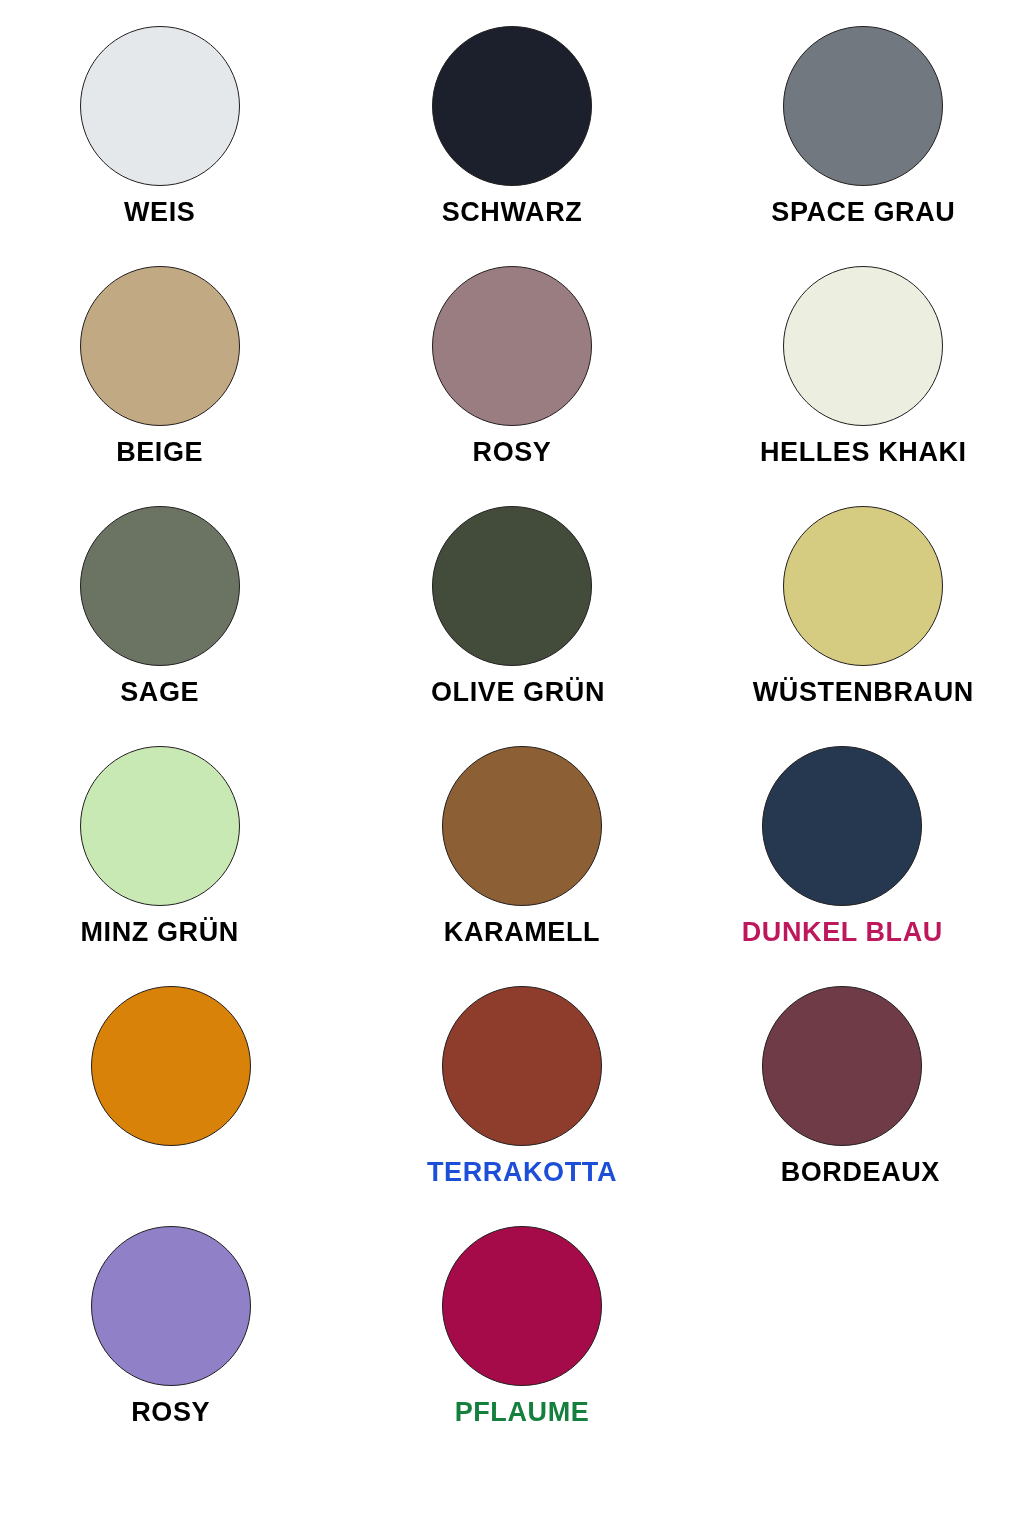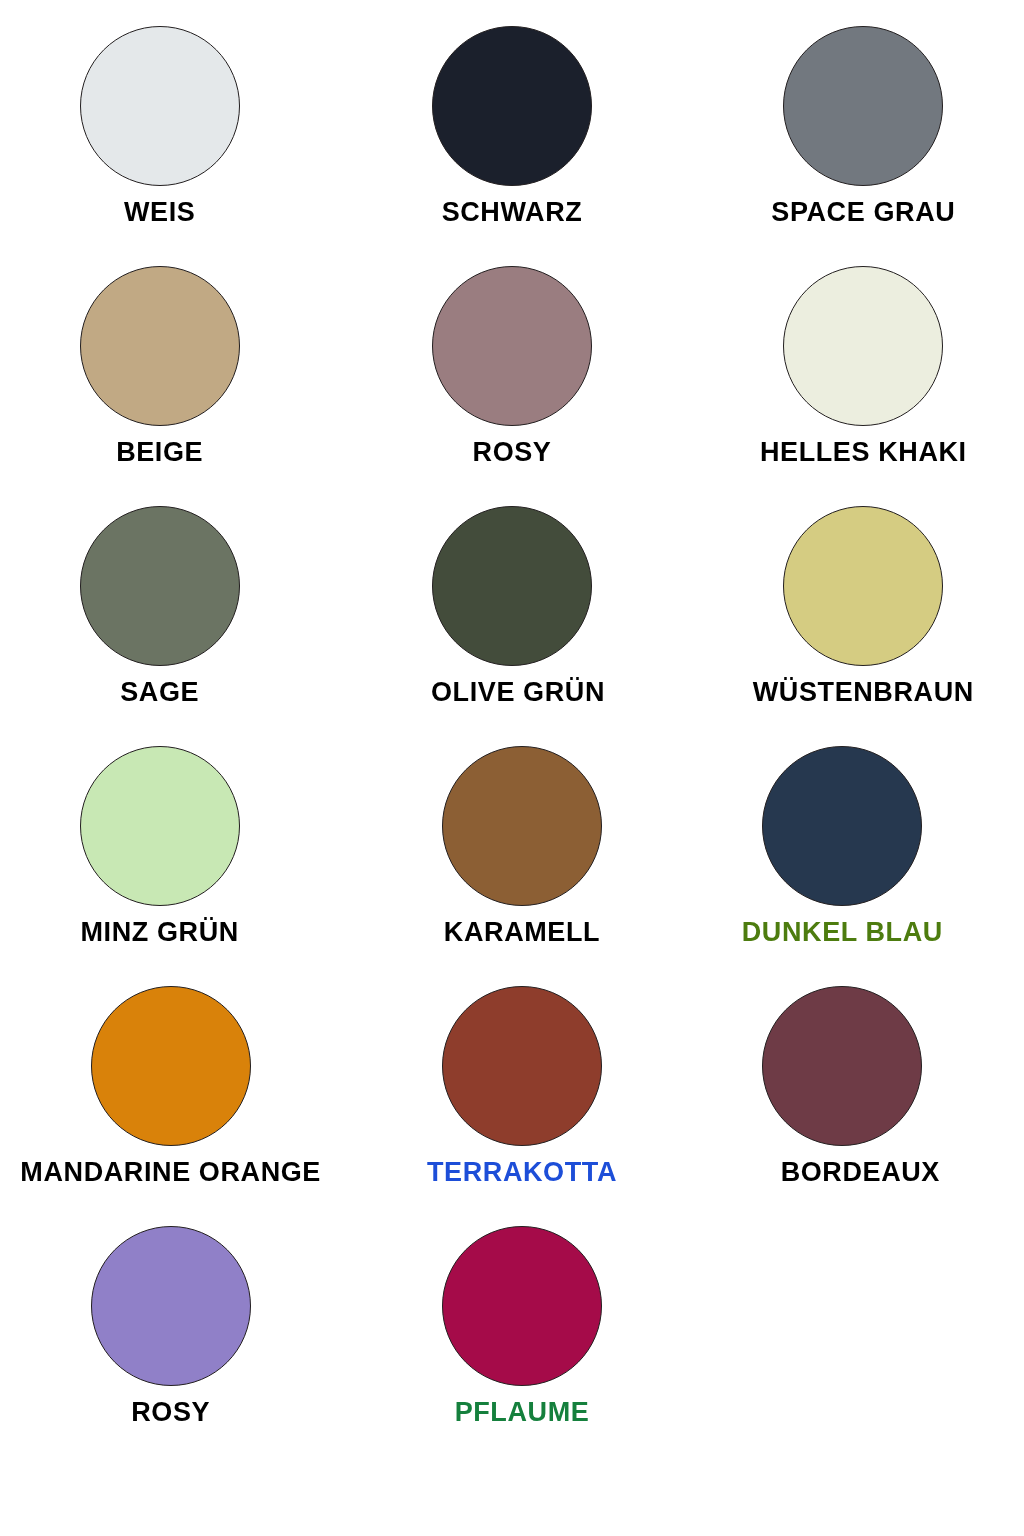--- a/index.html
+++ b/index.html
@@ -104,25 +104,24 @@
     <div class="swatch-cell col-0">
       <div class="swatch-disc" style="background: rgb(200, 232, 180); border-color: rgb(35, 31, 32);"></div>
       <div class="swatch-label" style="color: rgb(0, 0, 0);">MINZ GRÜN</div>
     </div>
     <div class="swatch-cell col-2">
       <div class="swatch-disc" style="background: rgb(140, 95, 52); border-color: rgb(35, 31, 32);"></div>
       <div class="swatch-label" style="color: rgb(0, 0, 0);">KARAMELL</div>
     </div>
     <div class="swatch-cell col-0">
       <div class="swatch-disc" style="background: rgb(38, 56, 79); border-color: rgb(35, 31, 32);"></div>
-      <div class="swatch-label" style="color: #4d7c0f;">DUNKEL BLAU</div>
+      <div class="swatch-label" style="color: #be185d;">DUNKEL BLAU</div>
     </div>
     <div class="swatch-cell col-1">
       <div class="swatch-disc" style="background: rgb(217, 130, 10); border-color: rgb(35, 31, 32);"></div>
-      <div class="swatch-label" style="color: rgb(0, 0, 0);">MANDARINE ORANGE</div>
     </div>
     <div class="swatch-cell col-2">
       <div class="swatch-disc" style="background: rgb(142, 61, 44); border-color: rgb(35, 31, 32);"></div>
       <div class="swatch-label" style="color: #1d4ed8;">TERRAKOTTA</div>
     </div>
     <div class="swatch-cell col-0">
       <div class="swatch-disc" style="background: rgb(110, 59, 70); border-color: rgb(35, 31, 32);"></div>
       <div class="swatch-label" style="color: rgb(0, 0, 0); margin-left: 36px;">BORDEAUX</div>
     </div>
     <div class="swatch-cell col-1">

